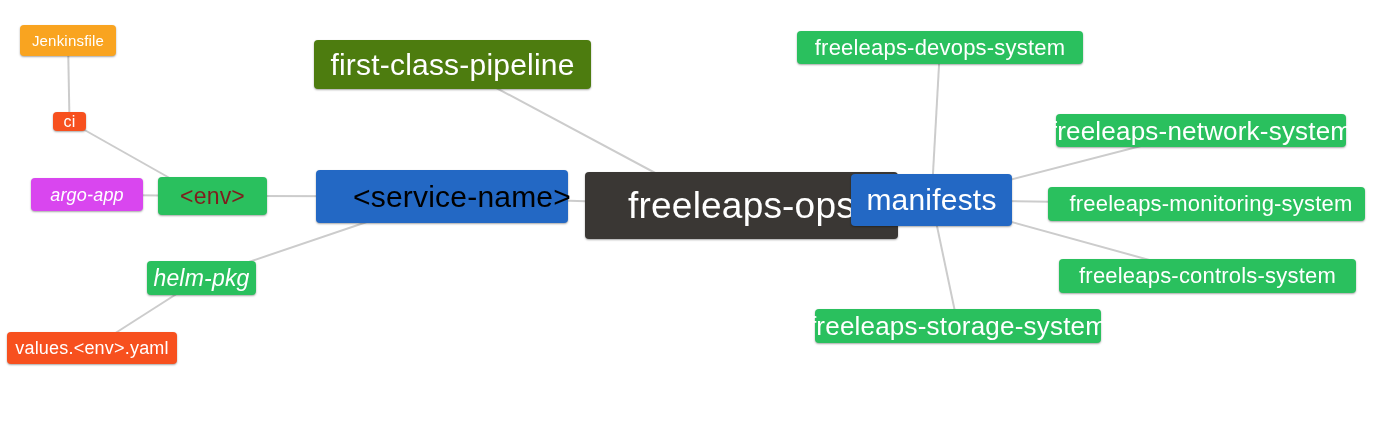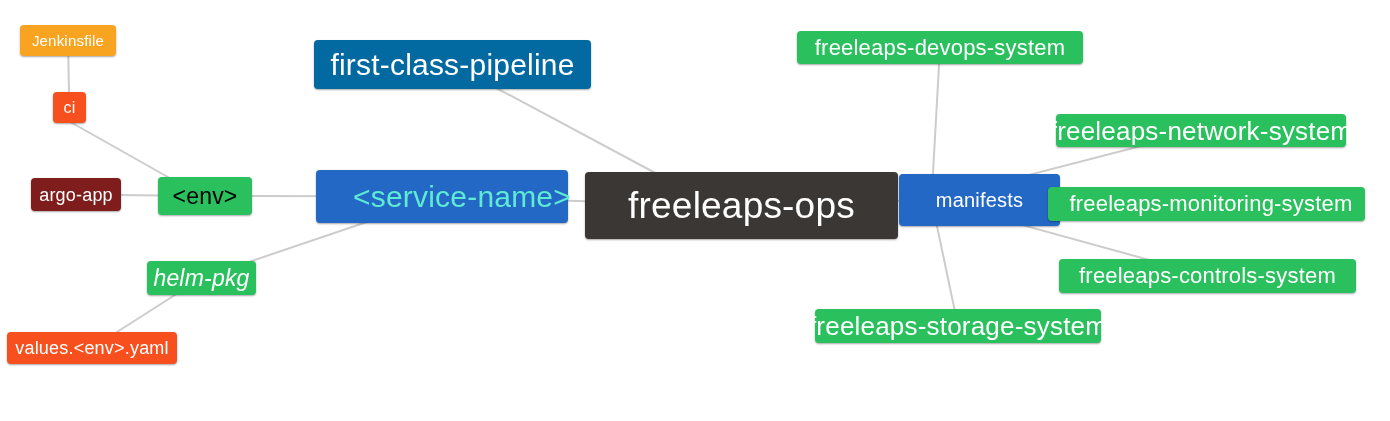--- a/index.html
+++ b/index.html
@@ -53,45 +53,45 @@
       <line x1="716" y1="205.5" x2="931.5" y2="200" stroke="#cccccc" stroke-width="2"></line>
       <line x1="931.5" y1="200" x2="940" y2="47.5" stroke="#cccccc" stroke-width="2"></line>
       <line x1="931.5" y1="200" x2="1201" y2="130.5" stroke="#cccccc" stroke-width="2"></line>
       <line x1="931.5" y1="200" x2="1206.5" y2="204" stroke="#cccccc" stroke-width="2"></line>
       <line x1="931.5" y1="200" x2="1207.5" y2="276" stroke="#cccccc" stroke-width="2"></line>
       <line x1="931.5" y1="200" x2="958" y2="326" stroke="#cccccc" stroke-width="2"></line>
     </svg>
 <div class="node" style="left: 20px; top: 25px; width: 96px; height: 31px; font-size: 15px; background: rgb(249, 164, 32); color: rgb(255, 255, 255); align-items: center;">
       <span>Jenkinsfile</span>
     </div>
-    <div class="node" style="left: 53px; top: 92px; width: 33px; height: 31px; font-size: 16px; background: rgb(247, 80, 30); color: rgb(255, 255, 255);">
+    <div class="node" style="left: 53px; top: 112px; width: 33px; height: 19px; font-size: 16px; background: rgb(247, 80, 30); color: rgb(255, 255, 255);">
       <span>ci</span>
     </div>
-    <div class="node" style="left: 31px; top: 178px; width: 90px; height: 33px; font-size: 18px; background: #7f1d1d; color: rgb(255, 255, 255);">
+    <div class="node" style="left: 31px; top: 178px; width: 112px; height: 33px; font-size: 18px; background: #d946ef; color: rgb(255, 255, 255); font-style: italic;">
       <span>argo-app</span>
     </div>
-    <div class="node" style="left: 158px; top: 177px; width: 94px; height: 38px; font-size: 23px; background: rgb(42, 192, 94); color: #000000;">
+    <div class="node" style="left: 158px; top: 177px; width: 109px; height: 38px; font-size: 23px; background: rgb(42, 192, 94); color: #7f1d1d;">
       <span>&lt;env&gt;</span>
     </div>
     <div class="node" style="left: 147px; top: 261px; width: 109px; height: 34px; font-size: 23px; background: rgb(42, 192, 94); color: rgb(255, 255, 255); font-style: italic;">
       <span>helm-pkg</span>
     </div>
     <div class="node" style="left: 7px; top: 332px; width: 170px; height: 32px; font-size: 18px; background: rgb(247, 80, 30); color: rgb(255, 255, 255);">
       <span>values.&lt;env&gt;.yaml</span>
     </div>
-    <div class="node" style="left: 314px; top: 40px; width: 277px; height: 49px; font-size: 30px; background: #0369a1; color: rgb(255, 255, 255);">
+    <div class="node" style="left: 314px; top: 40px; width: 277px; height: 49px; font-size: 30px; background: #4d7c0f; color: rgb(255, 255, 255);">
       <span>first-class-pipeline</span>
     </div>
-    <div class="node" style="left: 316px; top: 170px; width: 252px; height: 53px; font-size: 30px; background: rgb(35, 104, 196); color: #5eead4; padding-left: 40px;">
+    <div class="node" style="left: 316px; top: 170px; width: 252px; height: 53px; font-size: 30px; background: rgb(35, 104, 196); color: #000000; padding-left: 40px;">
       <span>&lt;service-name&gt;</span>
     </div>
     <div class="node" style="left: 585px; top: 172px; width: 313px; height: 67px; font-size: 37px; background: rgb(58, 55, 52); color: rgb(255, 255, 255);">
       <span>freeleaps-ops</span>
     </div>
-    <div class="node" style="left: 851px; top: 174px; width: 161px; height: 52px; font-size: 20px; background: rgb(35, 104, 196); color: rgb(255, 255, 255); margin-left: 48px;">
+    <div class="node" style="left: 851px; top: 174px; width: 161px; height: 52px; font-size: 30px; background: rgb(35, 104, 196); color: rgb(255, 255, 255);">
       <span>manifests</span>
     </div>
     <div class="node" style="left: 797px; top: 31px; width: 286px; height: 33px; font-size: 22px; background: rgb(42, 192, 94); color: rgb(255, 255, 255); align-items: center;">
       <span>freeleaps-devops-system</span>
     </div>
     <div class="node" style="left: 1056px; top: 114px; width: 290px; height: 33px; font-size: 26px; background: rgb(42, 192, 94); color: rgb(255, 255, 255);">
       <span>freeleaps-network-system</span>
     </div>
     <div class="node" style="left: 1048px; top: 187px; width: 317px; height: 34px; font-size: 22px; background: rgb(42, 192, 94); color: rgb(255, 255, 255); padding-left: 9px;">
       <span>freeleaps-monitoring-system</span>

